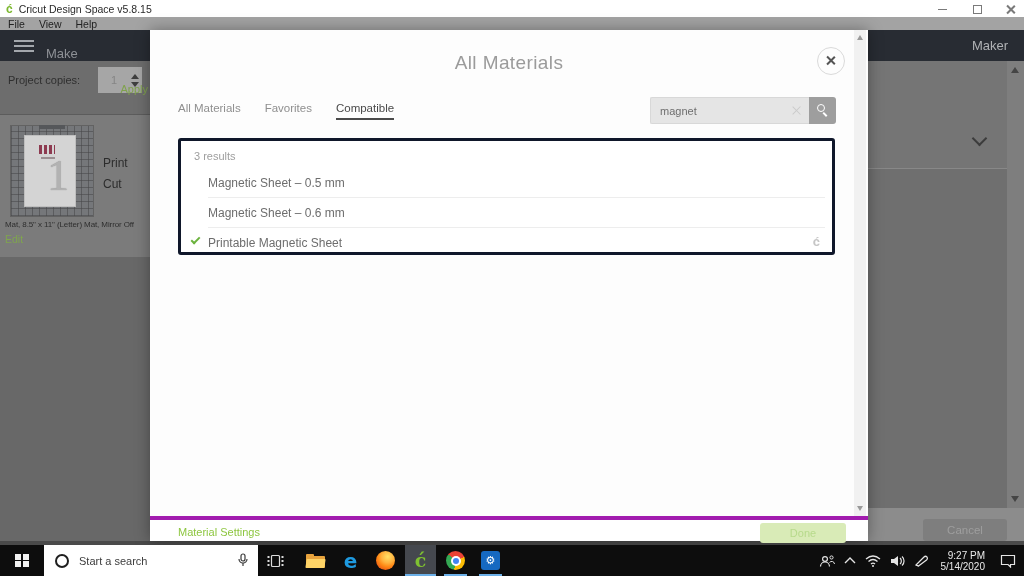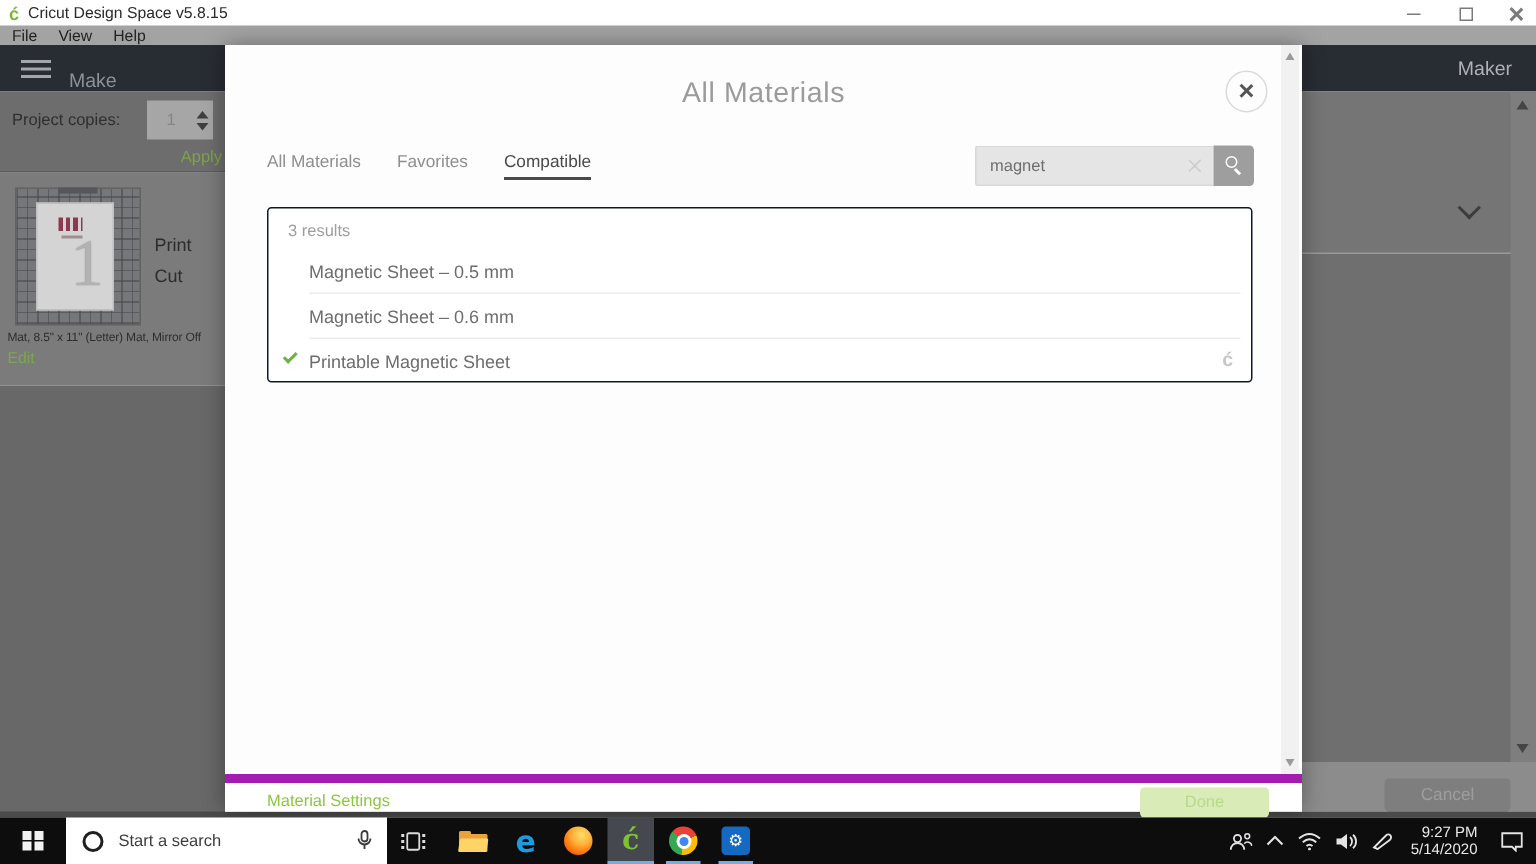--- a/index.html
+++ b/index.html
@@ -30,21 +30,21 @@
   .hdr-maker { position:absolute; right:16px; top:8px; font-size:13px; color:#b0b2b5; }
 
   
   .left-toolbar { left:0; top:61px; width:150px; height:54px; background:#6d6d6d; }
   .pc-label { position:absolute; left:8px; top:13px; font-size:11px; color:#2f2f2f;text-align:right; }
   .copies-spinner { position:absolute; right:8px; top:6px; width:44px; height:26px; background:#a6a6a6; display:flex; align-items:center; }
   .copies-value { flex:1; text-align:center; font-size:11px; color:#858585; }
   .spin-arrows { width:12px; display:flex; flex-direction:column; align-items:center; gap:3px; padding-right:2px; }
   .tri-up { width:0;height:0;border-left:4px solid transparent;border-right:4px solid transparent;border-bottom:5px solid #3f3f3f; }
   .tri-down { width:0;height:0;border-left:4px solid transparent;border-right:4px solid transparent;border-top:5px solid #3f3f3f; }
-  .apply-link { position:absolute; right:2px; bottom:4px; font-size:11px; color:#7fa24b; }
+  .apply-link { position:absolute; right:2px; bottom:20px; font-size:11px; color:#7fa24b; }
   .left-divider { left:0; top:114px; width:150px; height:1px; background:#5c5c5c; }
   .mat-section { left:0; top:115px; width:150px; height:142px; background:#7b7b7b; }
   .mat-thumb { position:absolute; left:10px; top:10px; width:84px; height:92px; background:#75777a;
     background-image:repeating-linear-gradient(0deg, rgba(70,70,72,.55) 0 1px, transparent 1px 7px),
                      repeating-linear-gradient(90deg, rgba(70,70,72,.55) 0 1px, transparent 1px 7px);
     border:1px solid #626262; }
   .mat-topbar { position:absolute; left:28px; top:-1px; width:26px; height:4px; background:#55575a; }
   .mat-sheet { position:absolute; left:13px; top:9px; width:52px; height:72px; background:#d4d4d4; border:1px solid #bfbfbf; }
   .mat-motif { position:absolute; left:15px; top:10px; width:16px; height:9px; background:
       repeating-linear-gradient(90deg,#8d3a50 0 3px, #d4d4d4 3px 5px); }
@@ -80,31 +80,31 @@
   .tab.active { color:#4a4a4a; border-bottom:2px solid #4a4a4a; }
   .search-group { position:absolute; right:32px; top:67px; display:flex; }
   .search-input-wrap { position:relative; width:159px; height:27px; }
   .search-input { width:100%; height:100%; border:1px solid #d8d8d8; border-right:none; border-radius:2px 0 0 2px; padding:0 24px 0 9px; font-size:11px; color:#6e6e6e; outline:none; font-family:"Liberation Sans", sans-serif; background:#e5e5e5; }
   .search-clear { position:absolute; right:7px; top:8px; width:11px; height:11px; }
   .search-clear::before,.search-clear::after { content:""; position:absolute; left:5px; top:0; width:1.3px; height:11px; background:#cbcbcb; }
   .search-clear::before { transform:rotate(45deg);} .search-clear::after { transform:rotate(-45deg);}
   .search-btn { width:27px; height:27px; background:#9e9e9e; border-radius:0 3px 3px 0; position:relative; }
   .mag { position:absolute; left:8px; top:7px; width:8px; height:8px; border:1.8px solid #fff; border-radius:50%; }
   .mag::after { content:""; position:absolute; left:6px; top:7px; width:1.8px; height:5px; background:#fff; transform:rotate(-45deg); }
-  .results-card { position:absolute; left:28px; top:108px; width:657px; height:117px; background:#fff; border:1px solid #0f172a; border-radius:3px; }
+  .results-card { position:absolute; left:28px; top:108px; width:657px; height:117px; background:#fff; border:3px solid #0f172a; border-radius:3px; }
   .results-count { position:absolute; left:13px; top:9px; font-size:11px; color:#9e9e9e; }
   .result-row { position:absolute; left:0; width:100%; height:29px; }
   .result-label { position:absolute; left:27px; top:8px; font-size:12px; color:#6d6d6d; }
   .row-divider { position:absolute; left:27px; right:7px; height:1px; background:#ededed; }
   .check-icon { position:absolute; left:10px; top:9px; width:9px; height:5px; border-left:2.2px solid #6cb33e; border-bottom:2.2px solid #6cb33e; transform:rotate(-45deg); }
   .brand-icon { position:absolute; right:12px; top:6px; font-size:13px; font-weight:bold; color:#c6c6c6; }
   .modal-scrollbar { position:absolute; right:2px; top:0; width:12px; height:486px; background:#f1f1f1; }
   .msb-up { position:absolute; top:5px; left:2.5px; width:0; height:0; border-left:3.5px solid transparent; border-right:3.5px solid transparent; border-bottom:5px solid #9a9a9a; }
   .msb-down { position:absolute; bottom:5px; left:2.5px; width:0; height:0; border-left:3.5px solid transparent; border-right:3.5px solid transparent; border-top:5px solid #9a9a9a; }
-  .modal-footer { position:absolute; left:0; top:486px; width:100%; height:25px; background:#fff; border-top:6px solid #a21caf; }
+  .modal-footer { position:absolute; left:0; top:486px; width:100%; height:25px; background:#fff; border-top:4px solid #a21caf; }
   .material-settings { position:absolute; left:28px; top:6px; font-size:11px; color:#8dc63f; }
   .done-btn { position:absolute; right:22px; top:3px; width:86px; height:20px; background:#d9ebb7; border-radius:3px; color:#b7da8b; font-size:11px; display:flex; align-items:center; justify-content:center; }
 
   
   .taskbar { left:0; top:545px; width:1024px; height:31px; background:#0d0d0d; display:flex; align-items:stretch; }
   .start-btn { width:44px; display:flex; align-items:center; justify-content:center; }
   .win-logo { display:grid; grid-template-columns:6px 6px; grid-template-rows:6px 6px; gap:1.5px; }
   .win-logo div { background:#f2f2f2; }
   .tb-search { width:214px; background:#fff; display:flex; align-items:center; position:relative; }
   .cortana-ring { width:14px; height:14px; border:2px solid #1f1f1f; border-radius:50%; margin-left:11px; }

